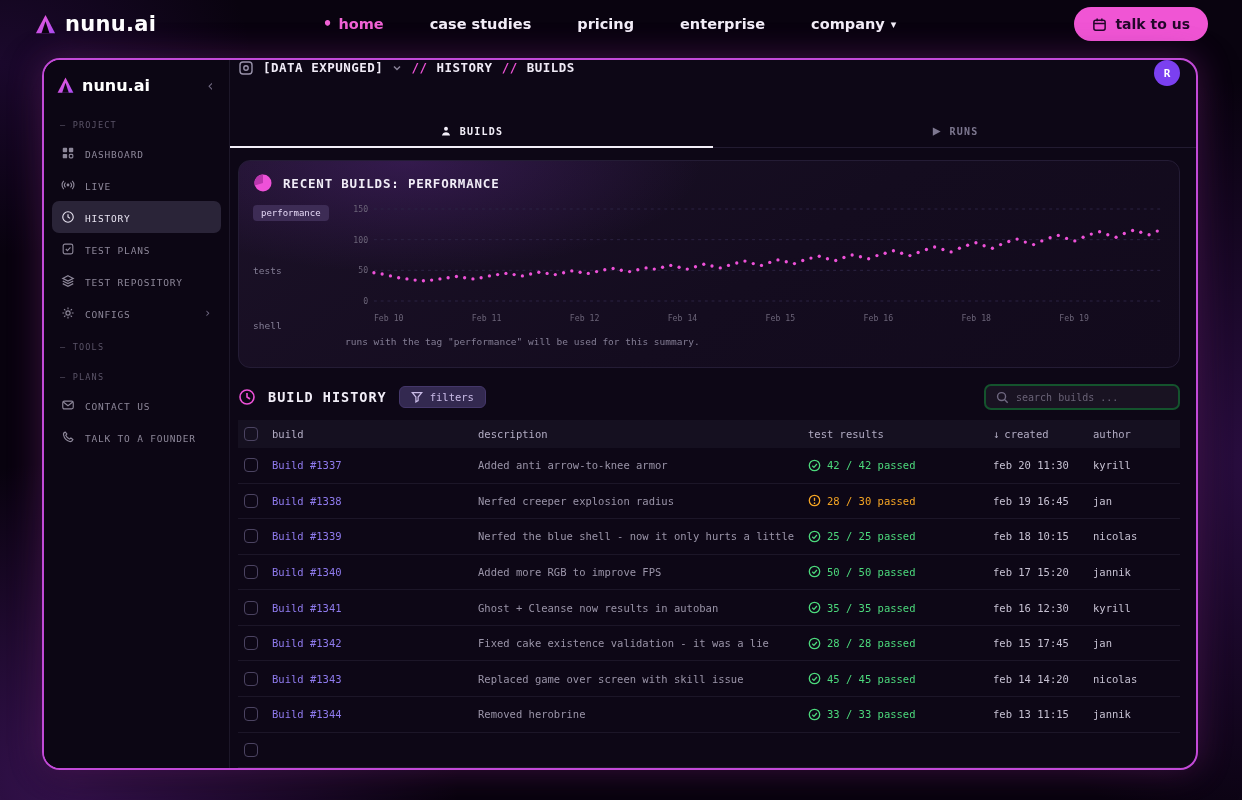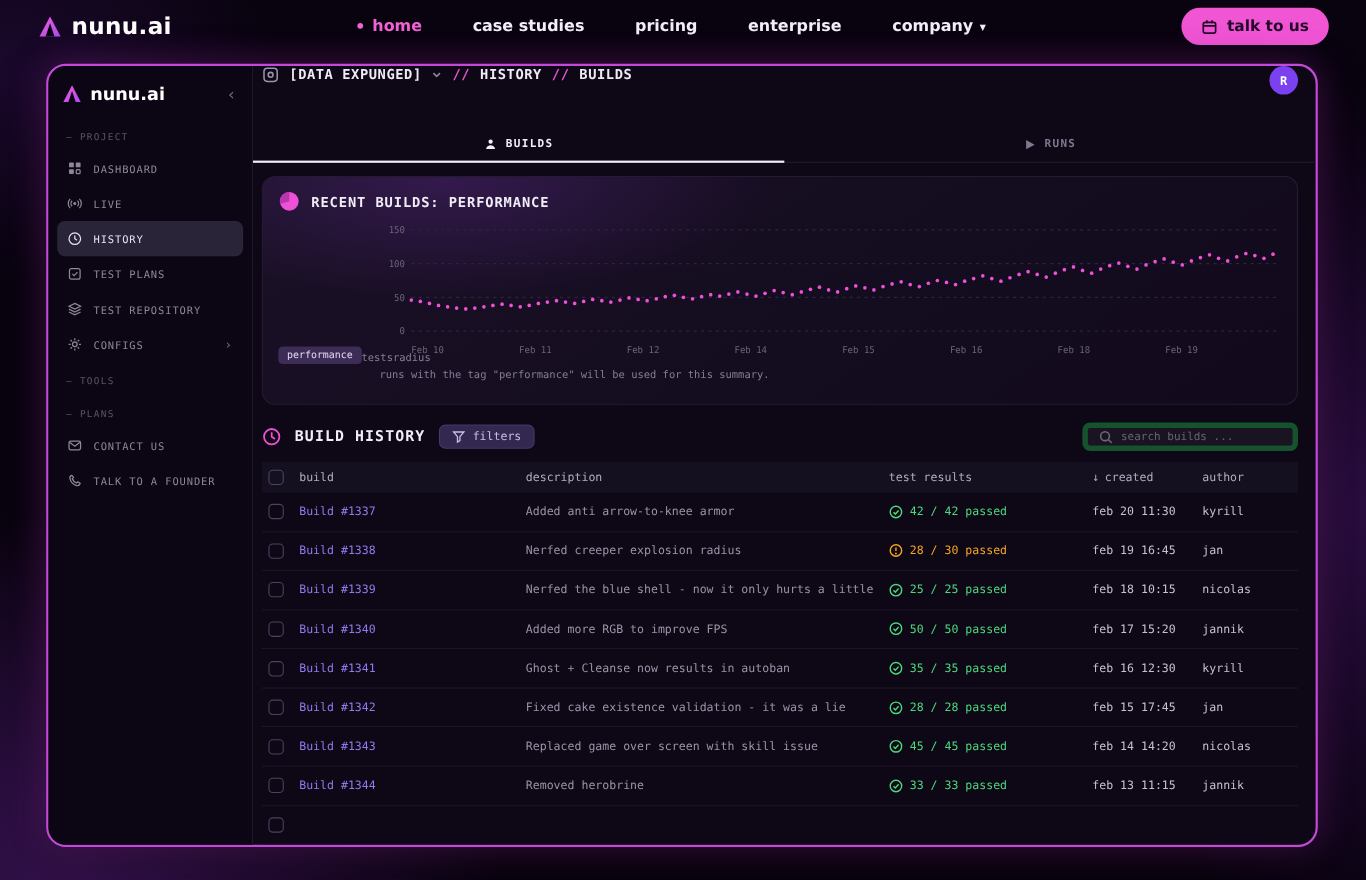--- a/index.html
+++ b/index.html
@@ -53,36 +53,36 @@
   .tab.active{color:#f2eef8;border-bottom-color:#f2eef8}
   .content{flex:1;padding:12px 16px 0 8px;overflow:hidden;display:flex;flex-direction:column}
   
   .chart-card{flex:none;height:208px;border:1px solid #241c35;border-radius:12px;padding:12px 14px 8px;
     background:
       radial-gradient(420px 160px at 18% 0%, rgba(120,52,180,.28), transparent 70%),
       linear-gradient(145deg,#1b1127 0%,#140c1f 55%,#120a1c 100%)}
   .card-title-row{display:flex;align-items:center;gap:10px;margin-bottom:4px}
   .card-title{font-weight:bold;font-size:12.5px;color:#f1edf7;letter-spacing:.8px}
   .chart-body{display:flex;align-items:stretch}
-  .chip-col{width:92px;flex:none;display:flex;justify-content:space-between;align-items:flex-end;padding:8px 0 16px}
+  .chip-col{width:92px;flex:none;display:flex;flex-direction:column;justify-content:space-between;align-items:flex-start;padding:8px 0 16px}
   .chip{background:#3d2c55;color:#e5d8f6;font-size:9px;padding:3px 8px;border-radius:4px;cursor:pointer}
   .chip-plain{color:#847e95;font-size:9.5px;cursor:pointer}
   .chart-col{flex:1;min-width:0;display:flex;flex-direction:column}
   .chart-col svg{width:100%;height:138px;display:block}
   .grid{stroke:#2c2343;stroke-width:1;stroke-dasharray:3 4;fill:none}
   .ylab,.xlab{fill:#6b6478;font-size:8.5px;font-family:"DejaVu Sans Mono",monospace}
   .dot{fill:#ee51d8}
   .caption{font-size:9.5px;color:#847e95;margin-top:1px}
   
   .bh-row{flex:none;display:flex;align-items:center;gap:12px;margin:16px 0 10px}
   .bh-title{font-weight:bold;font-size:13.5px;color:#f1edf7;letter-spacing:1px}
   .filters-btn{display:flex;align-items:center;gap:7px;background:#332950;border:1px solid #44376a;
                color:#cbbde8;font-size:10.5px;padding:4px 11px;border-radius:6px;cursor:pointer;
                font-family:"DejaVu Sans Mono",monospace}
-  .search-box{margin-left:auto;width:196px;height:26px;background:#191322;border:5px solid #14532d;border-radius:7px;
+  .search-box{margin-left:auto;width:196px;height:26px;background:#191322;border:2px solid #14532d;border-radius:7px;
               display:flex;align-items:center;gap:7px;padding:0 10px;color:#6f6880}
   .search-box input{flex:1;min-width:0;background:transparent;border:none;outline:none;color:#d9d4e4;
                     font-family:"DejaVu Sans Mono",monospace;font-size:10px}
   .search-box input::placeholder{color:#696276}
   
   .thead,.trow{display:grid;grid-template-columns:28px 206px 330px 185px 100px 1fr;
                align-items:center;padding:0 12px 0 6px}
   .thead{height:28px;background:#151020;color:#b2acc3;font-size:10.5px;flex:none}
   .th{position:relative;display:flex;align-items:flex-start;gap:5px}
   .th.sep::before{content:"";position:absolute;left:-14px;top:7px;bottom:7px;width:1px;background:#2b2242}
@@ -259,21 +259,21 @@
           <svg width="20" height="20" viewBox="0 0 20 20">
               <circle cx="10" cy="10" r="8.5" fill="#ee51d8"></circle>
               <path d="M10 10 10 1.5 A8.5 8.5 0 0 0 1.8 12.5 Z" fill="#b936ad"></path>
             </svg>
           <span class="card-title">RECENT BUILDS: PERFORMANCE</span>
         </div>
         <div class="chart-body">
           <div class="chip-col">
             <span class="chip">performance</span>
             <span class="chip-plain">tests</span>
-            <span class="chip-plain">radius</span>
+            <span class="chip-plain">shell</span>
           </div>
           <div class="chart-col">
             <svg preserveAspectRatio="none" viewBox="0 0 850 138">
                 <line class="grid" x1="30" y1="104" x2="848" y2="104"></line>
                 <text class="ylab" x="24" y="107" text-anchor="end">0</text>
                 <line class="grid" x1="30" y1="73.33333333333334" x2="848" y2="73.33333333333334"></line>
                 <text class="ylab" x="24" y="76.33333333333334" text-anchor="end">50</text>
                 <line class="grid" x1="30" y1="42.66666666666667" x2="848" y2="42.66666666666667"></line>
                 <text class="ylab" x="24" y="45.66666666666667" text-anchor="end">100</text>
                 <line class="grid" x1="30" y1="12" x2="848" y2="12"></line>

